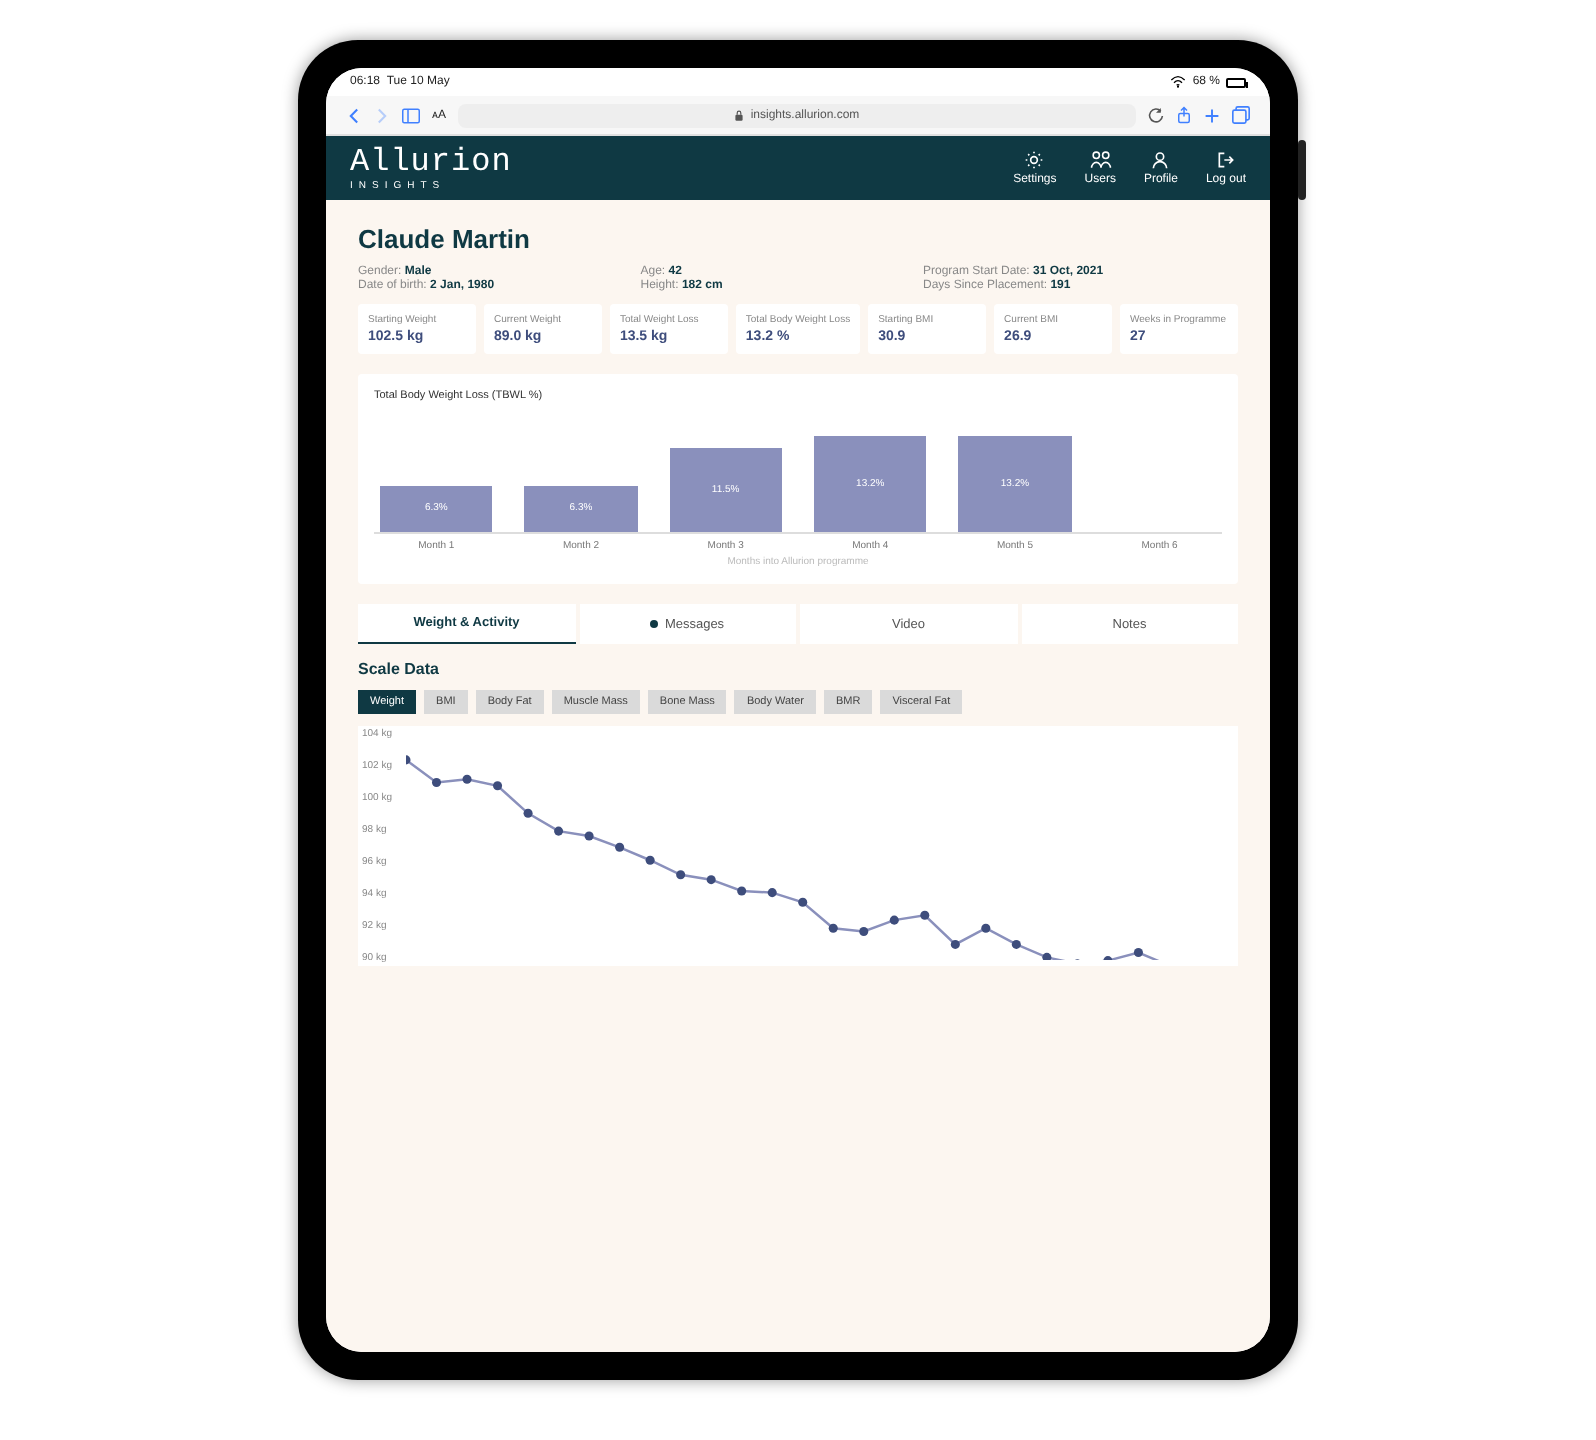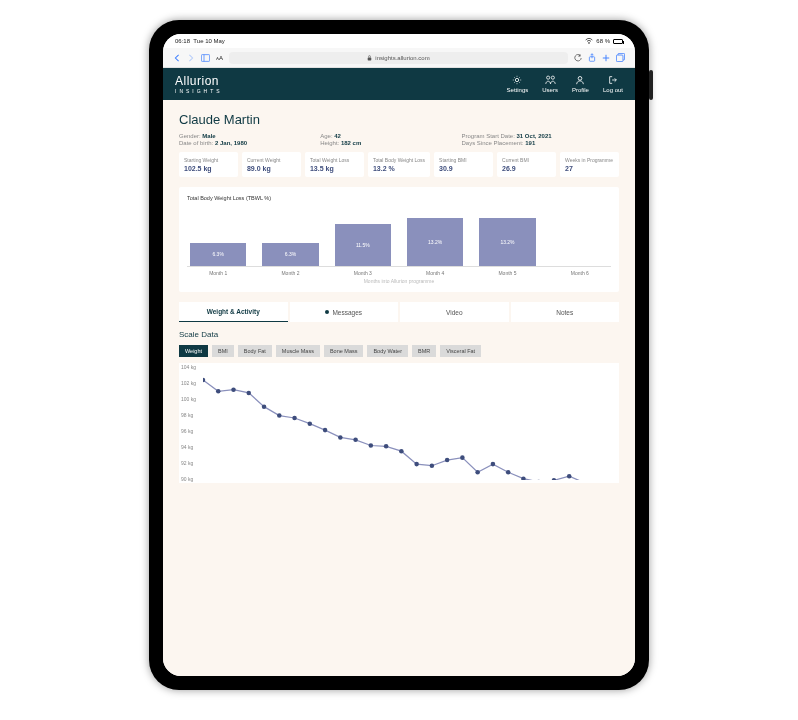--- a/index.html
+++ b/index.html
@@ -11,45 +11,45 @@
   .status-right { display:flex; align-items:center; gap:3px;}
   .battery { width:10px; height:5px; border:0.5px solid #000; border-radius:1px; position:relative;}
   .battery::after{content:"";position:absolute;right:-1.5px;top:1px;width:1px;height:3px;background:#000;}
   .battery-fill{width:70%;height:100%;background:#000;}
   .safari-bar { height:20px; background:#f7f7f7; border-bottom:1px solid #e0e0e0; display:flex; align-items:center; gap:6px; padding:0 10px; font-size:7px; color:#4080ff;}
   .safari-url { flex:1; background:#eee; border-radius:4px; height:12px; display:flex; align-items:center; justify-content:center; gap:3px; color:#555; font-size:6px;}
   .safari-ico{display:inline-flex;align-items:center;justify-content:center;}
   svg{display:block;}
   .app { flex:1; overflow:auto; background:#fcf6f0; }
   .app-header { background:#0f3943; color:#fff; height:32px; display:flex; align-items:center; padding:0 12px; justify-content:space-between;}
-  .brand { font-family:Liberation Sans, sans-serif; font-size:12px; letter-spacing:.5px; line-height:1;}
+  .brand { font-family:Liberation Mono, monospace; font-size:16px; letter-spacing:.5px; line-height:1;}
   .brand-sub{font-size:5px; letter-spacing:3px; display:block; margin-top:1px;}
   .hnav{display:flex; gap:14px; font-size:6px;}
   .hnav-item{display:flex; flex-direction:column; align-items:center; gap:2px; cursor:pointer;}
   .page{padding:12px 16px;}
-  .ptitle{font-size:13px; color:#0f3943; font-weight:400; margin-bottom:6px;}
+  .ptitle{font-size:13px; color:#0f3943; font-weight:700; margin-bottom:6px;}
   .meta{display:grid; grid-template-columns:1fr 1fr 1.2fr; font-size:6px; color:#888; gap:1px 10px; margin-bottom:6px;}
   .meta b{color:#0f3943; font-weight:600;}
   .ov{font-size:8px; font-weight:700; color:#0f3943; margin-bottom:4px;}
   .cards{display:flex; gap:4px; margin-bottom:10px;}
   .card{background:#fff; flex:1; padding:5px 5px; border-radius:2px;}
   .card-l{font-size:5px; color:#888; margin-bottom:2px; white-space:nowrap; overflow:hidden;}
   .card-v{font-size:7px; color:#3e4d7c; font-weight:600;}
   .panel{background:#fff; padding:8px; border-radius:2px; margin-bottom:10px;}
   .panel-t{font-size:5.5px; color:#333; margin-bottom:6px;}
   .barchart{height:60px; display:flex; align-items:flex-end; gap:10px; border-bottom:1px solid #ddd;}
   .bc-col{flex:1; display:flex; flex-direction:column; align-items:center; }
   .bar{width:90%; background:#8a90bc; display:flex; align-items:center; justify-content:center; color:#fff; font-size:5px;}
   .bc-lbl{font-size:5px; color:#777; margin-top:3px;}
   .sub{font-size:5px;color:#bbb;text-align:center;margin-top:2px;}
   .tabs{display:flex; background:#fcf6f0; margin-bottom:8px; gap:2px;}
   .tab{flex:1; background:#fff; text-align:center; padding:6px 0; font-size:6.5px; color:#555; cursor:pointer; display:flex; align-items:center; justify-content:center; gap:3px;}
   .tab.active{color:#0f3943; font-weight:700; border-bottom:1.5px solid #0f3943;}
   .dot{width:4px;height:4px;border-radius:50%;background:#0f3943;}
-  .section-t{font-size:8px; font-weight:400; color:#0f3943; margin-bottom:6px;}
+  .section-t{font-size:8px; font-weight:700; color:#0f3943; margin-bottom:6px;}
   .chips{display:flex; gap:4px; margin-bottom:6px; flex-wrap:wrap;}
   .chip{background:#dadada; color:#444; font-size:5.5px; padding:3px 6px; cursor:pointer;}
   .chip.active{background:#0f3943; color:#fff;}
   .linechart{background:#fff; position:relative; height:120px; padding:4px 4px 4px 24px;}
   .ytick{position:absolute; left:2px; font-size:5px; color:#888; transform:translateY(-50%);}
   .plot{position:absolute; left:24px; right:4px; top:4px; bottom:4px;}
 </style>
 </head>
 <body>
 

